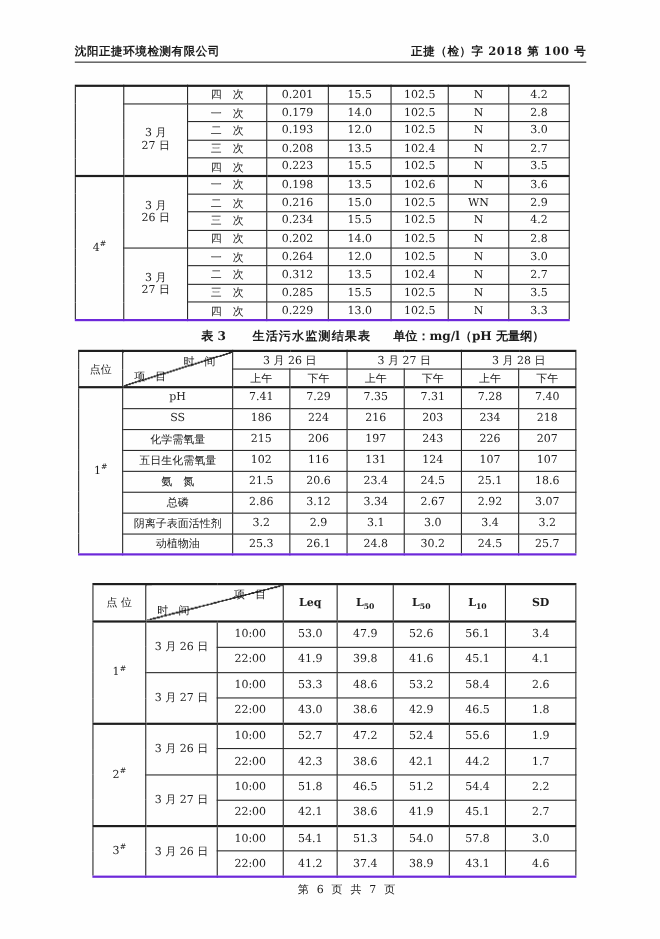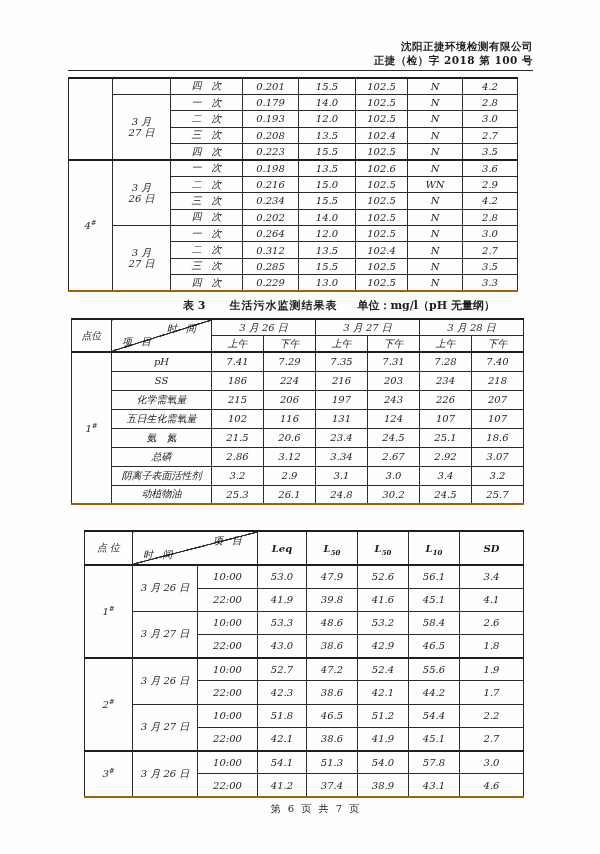--- a/index.html
+++ b/index.html
@@ -9,28 +9,28 @@
     font-family:"DejaVu Serif","Liberation Serif",serif;
     color:#1c1c1c; font-size:10px;
   }
   .page { position:absolute; inset:0; background:#fefefe; }
 
   
   .doc-header {
     position:absolute; left:68px; top:40px; width:465px;
     display:flex; justify-content:space-between; align-items:flex-end;
     border-bottom:1.5px solid #2a2a2a; padding-bottom:2px;
-    font-size:10.5px; font-weight:600; letter-spacing:0.5px;flex-direction:column;
+    font-size:10.5px; font-weight:600; letter-spacing:0.5px;
   }
 
   
   table { border-collapse:collapse; table-layout:fixed; }
   td, th { border:1px solid #2a2a2a; text-align:center; vertical-align:middle;
            padding:0; font-weight:normal; overflow:hidden; white-space:nowrap; }
-  .tbl { border-top:2px solid #1e1e1e; border-bottom:2px solid #a16207;font-style:italic; }
+  .tbl { border-top:2px solid #1e1e1e; border-bottom:2px solid #6d28d9; }
   tr.sep td { border-top:2px solid #1e1e1e; }
   sup { font-size:7px; vertical-align:super; line-height:0; }
   sub { font-size:7px; vertical-align:sub; line-height:0; }
 
   
   .t1 { position:absolute; left:68px; top:77px; width:449px; }
   .t1 td { height:16.4px; }
   .t1 .date div { line-height:11px; }
 
   

